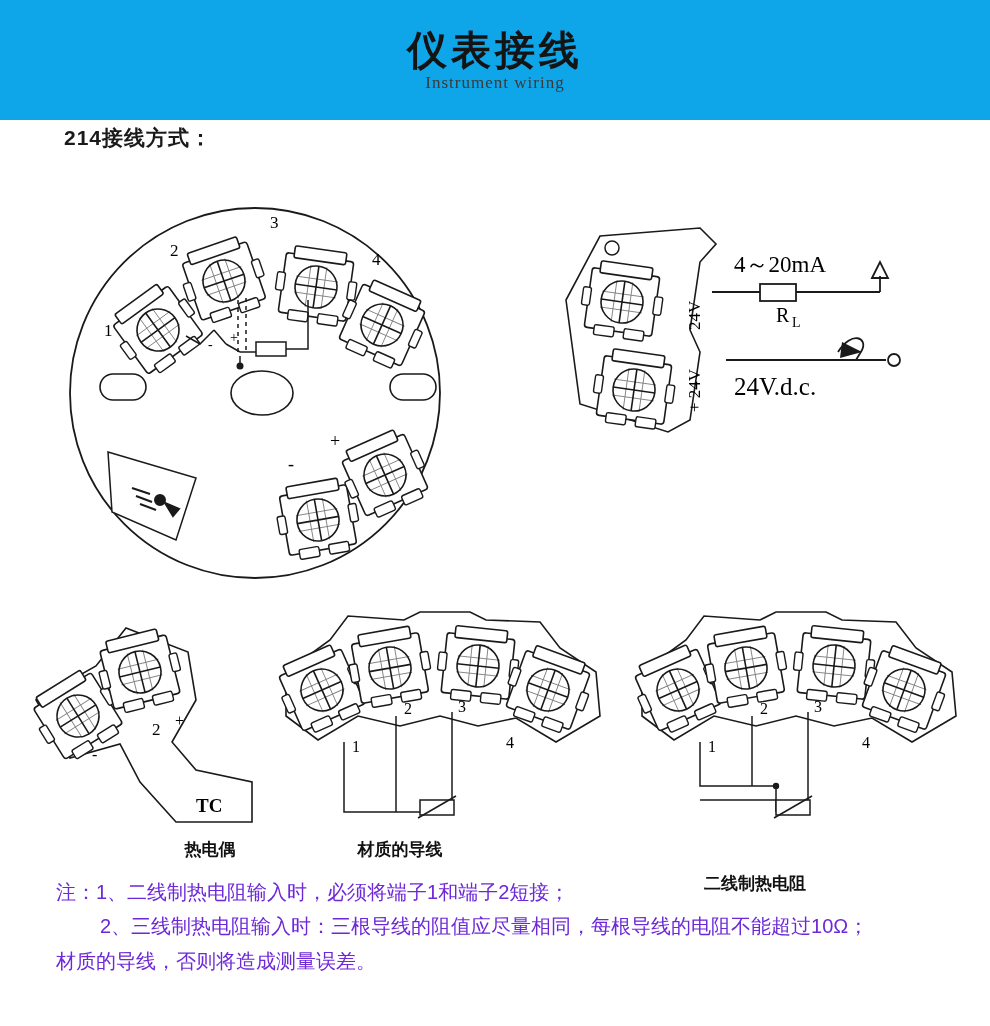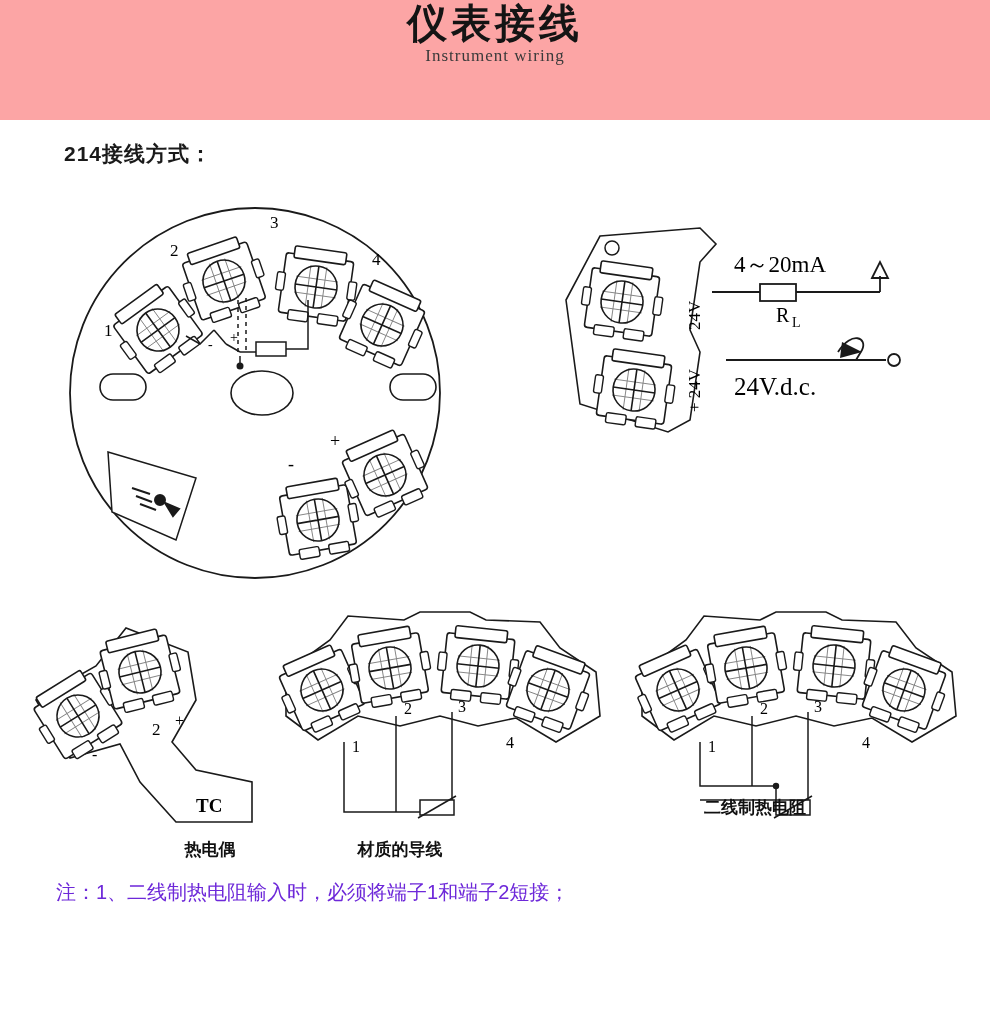--- a/index.html
+++ b/index.html
@@ -6,50 +6,50 @@
   body{
     width:990px;height:1026px;
     background:#ffffff;
     font-family:"Liberation Sans", sans-serif;
     color:#1a1a1a;
     position:relative;
     overflow:hidden;
   }
   .header{
     width:990px;height:120px;
-    background:#fca5a5;
-    display:flex;flex-direction:column;align-items:center;
+    background:#0ea5e9;
+    display:flex;flex-direction:column;align-items:center;justify-content:center;
     box-sizing:border-box;
   }
   .header-title{
     font-size:40px;font-weight:bold;letter-spacing:4px;line-height:1.15;
     color:#141414;
   }
   .header-sub{
     font-size:17px;color:#3a3a3a;letter-spacing:1px;
     font-family:"Liberation Serif", serif;
   }
   .section-title{
-    position:absolute;left:64px;top:140px;
+    position:absolute;left:64px;top:124px;
     font-size:21px;font-weight:bold;letter-spacing:1px;
   }
   .canvas{position:absolute;left:0;top:0;width:990px;height:1026px;pointer-events:none;}
   .notes{
     position:absolute;left:56px;top:875px;width:900px;
     font-size:20px;line-height:1.72;color:#6d28d9;
   }
   .notes p{margin:0;}
   .caption{
     position:absolute;font-size:17px;font-weight:bold;color:#111;
     text-align:center;
     font-family:Liberation Serif, serif;
   }
   #cap-tc{left:110px;top:838px;width:200px;}
   #cap-3w{left:275px;top:838px;width:250px;}
-  #cap-2w{left:630px;top:796px;width:250px;}
+  #cap-2w{left:630px;top:872px;width:250px;}
   svg text{font-family:"Liberation Serif", serif;}
 </style>
 </head>
 <body>
 
 <div class="header">
   <div class="header-title">仪表接线</div>
   <div class="header-sub">Instrument wiring</div>
 </div>
 
@@ -240,13 +240,15 @@
     </g>
   </g>
 </svg>
 
 <div class="caption" id="cap-tc">热电偶</div>
 <div class="caption" id="cap-3w">材质的导线</div>
 <div class="caption" id="cap-2w">二线制热电阻</div>
 
 <div class="notes">
   <p>注：1、二线制热电阻输入时，必须将端子1和端子2短接；</p>
+  <p style="padding-left:44px">2、三线制热电阻输入时：三根导线的阻值应尽量相同，每根导线的电阻不能超过10Ω；</p>
+  <p>材质的导线，否则将造成测量误差。</p>
 </div>
 
 </body></html>

